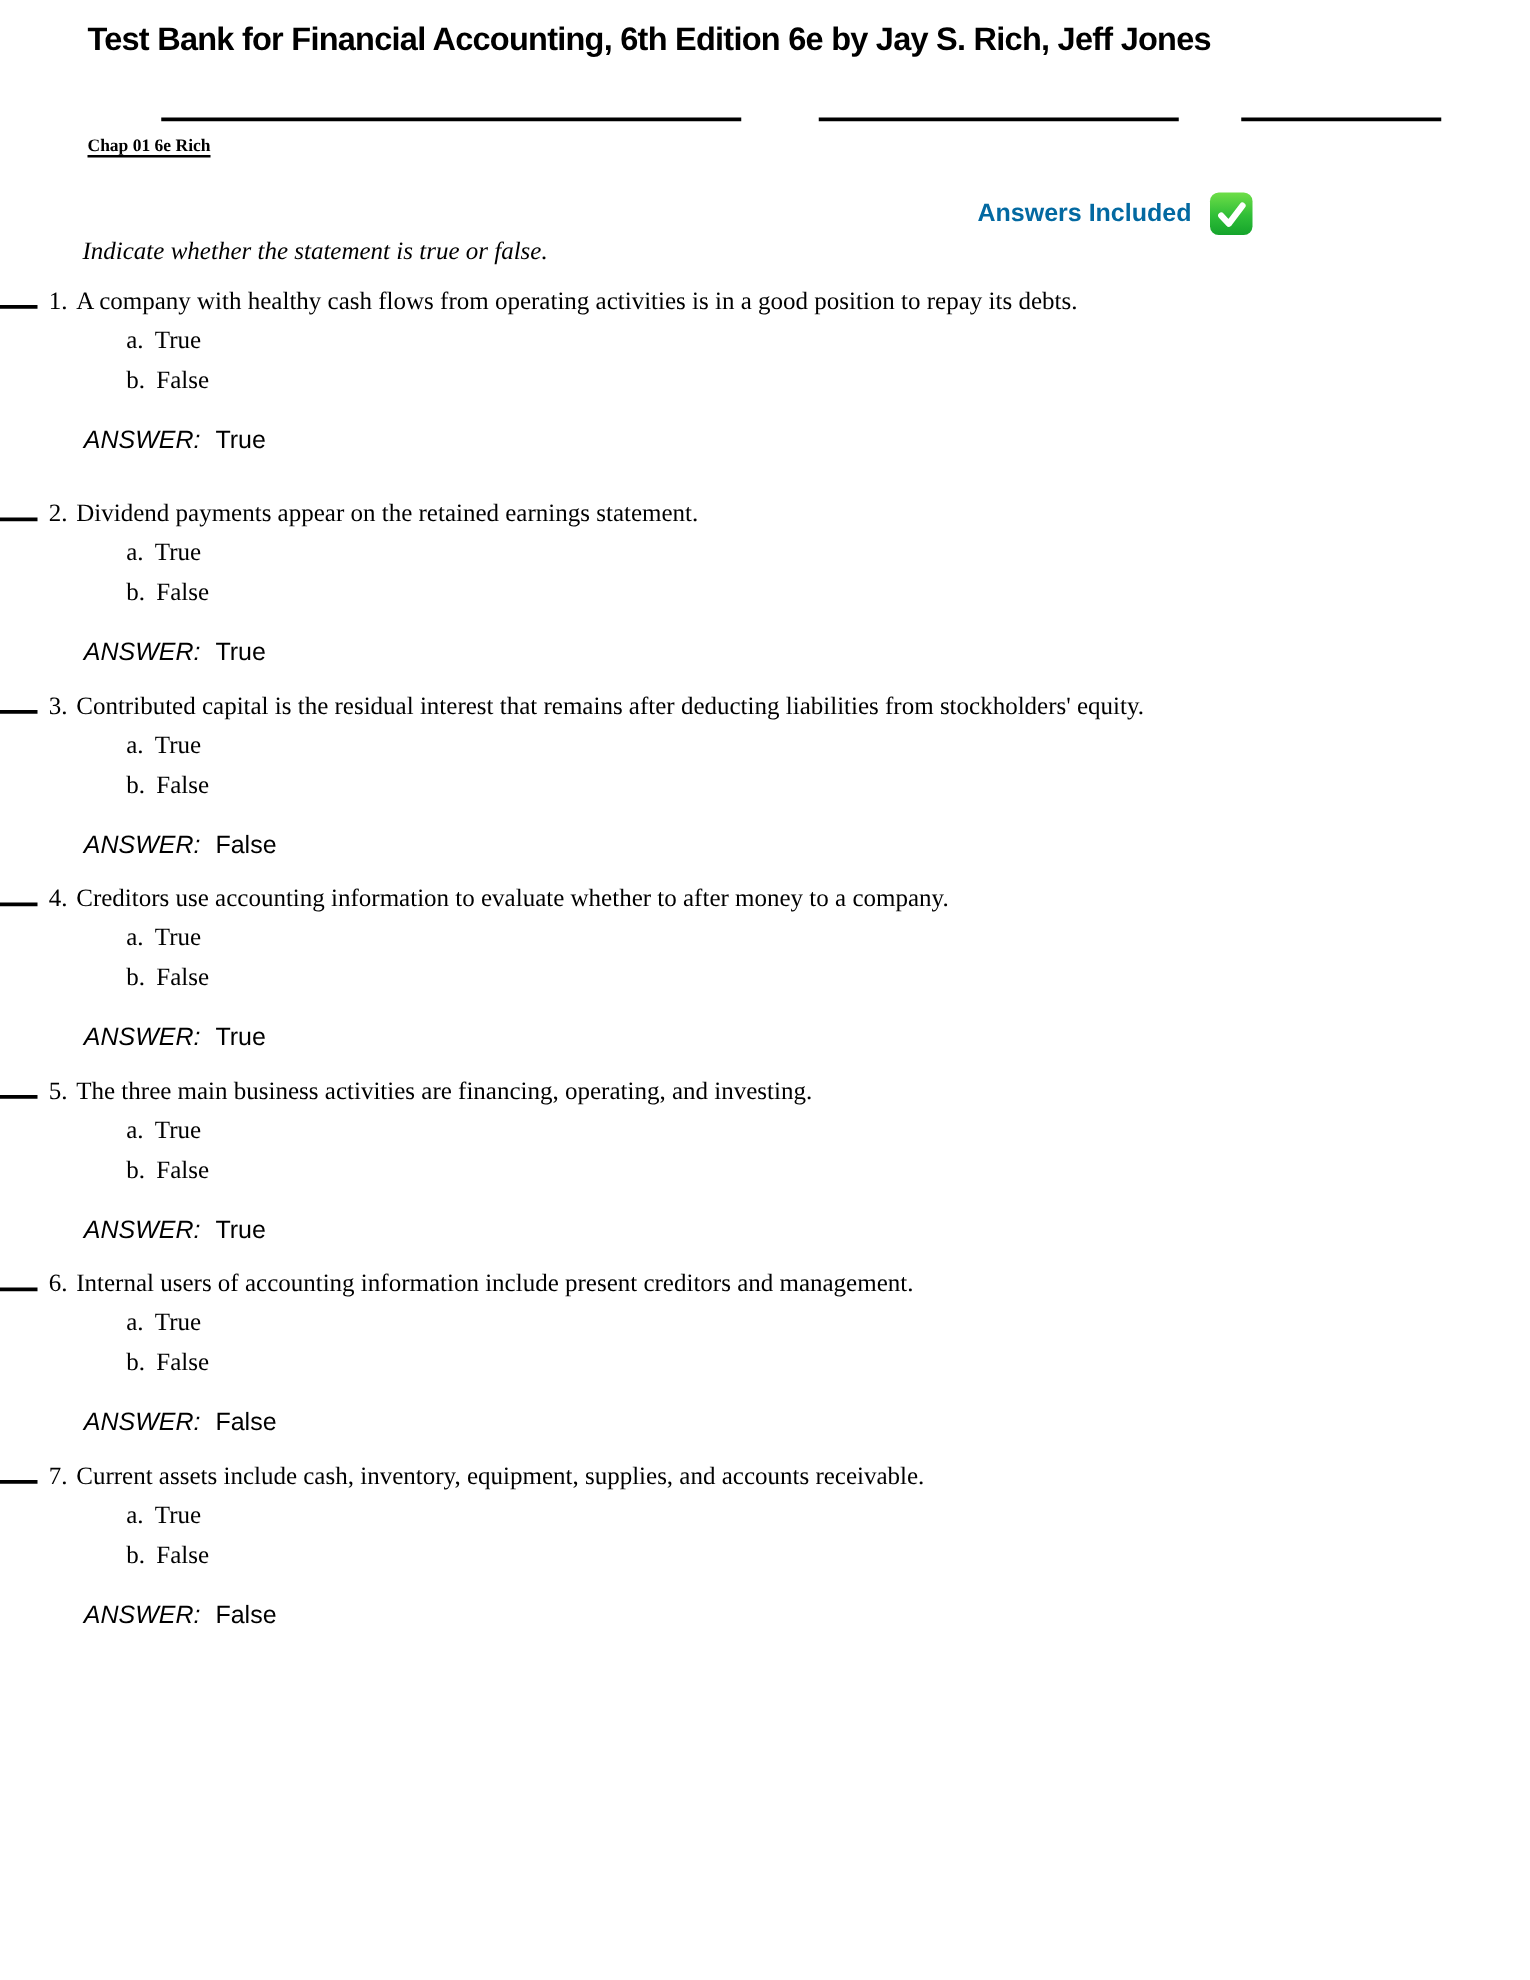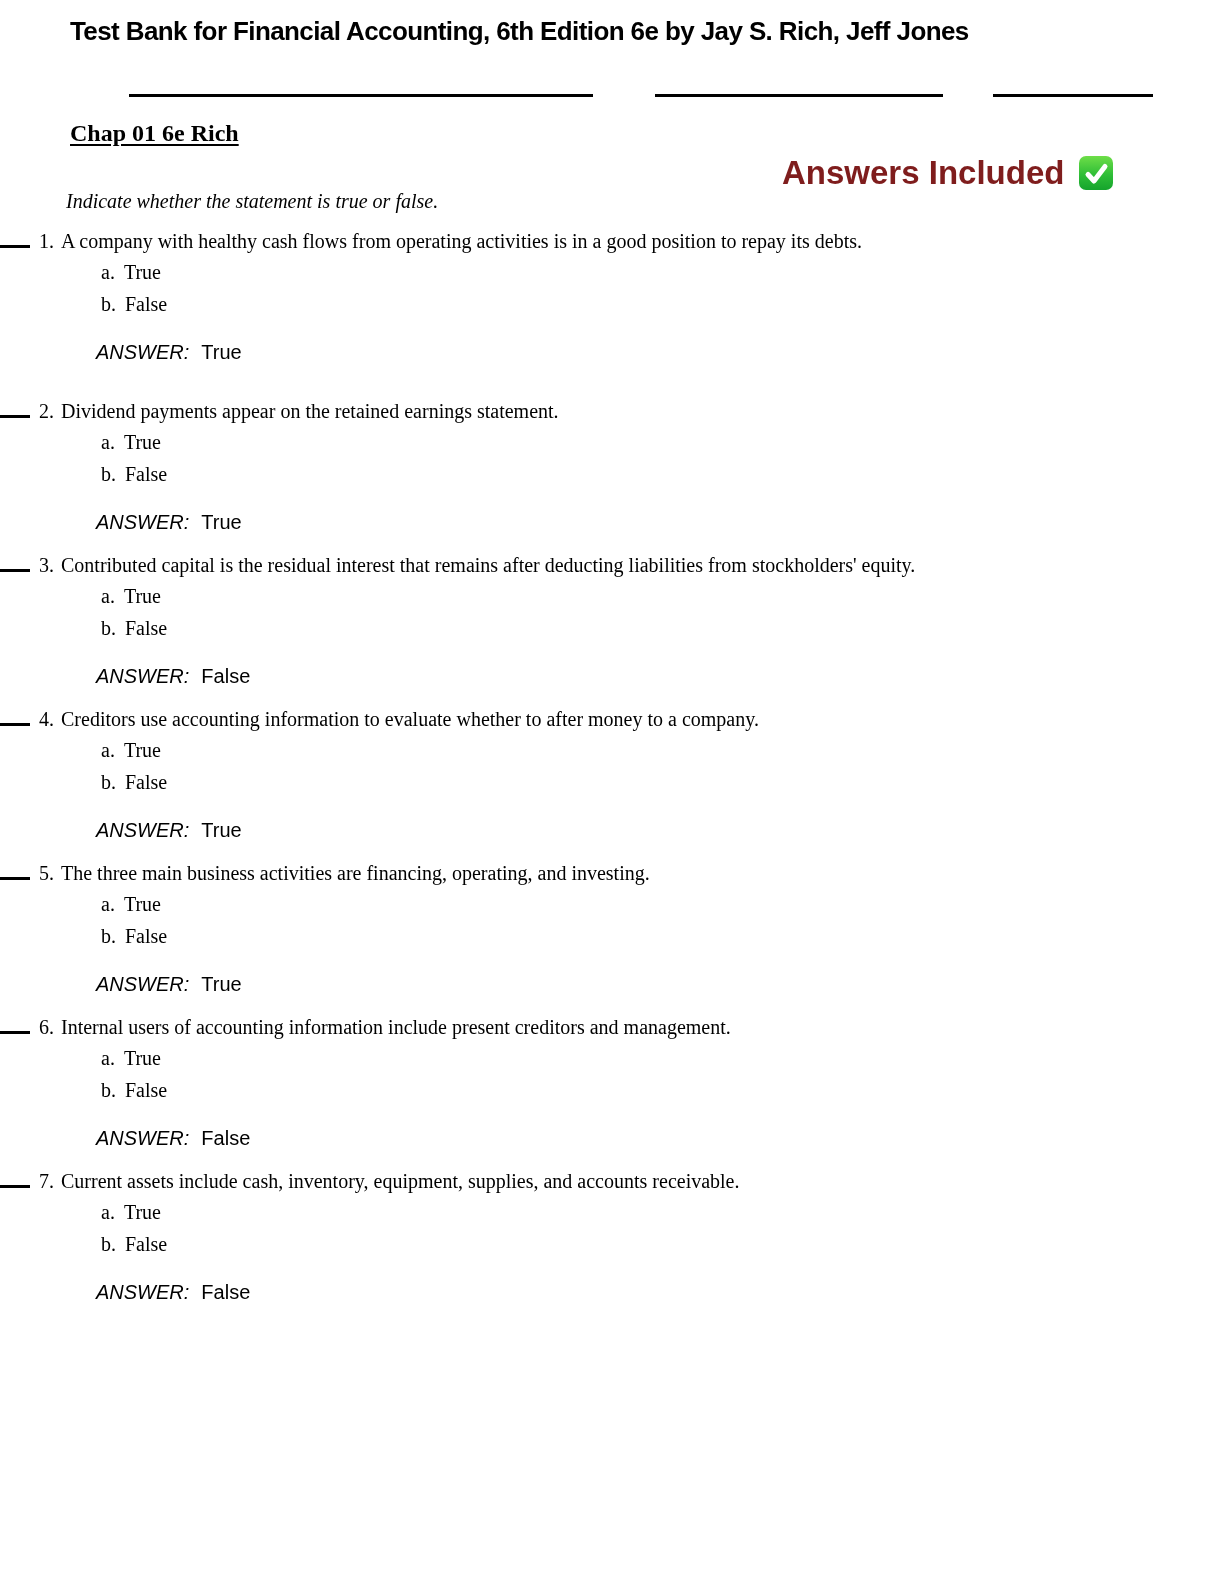--- a/index.html
+++ b/index.html
@@ -31,43 +31,43 @@
     height: 3px;
     background: #000000;
   }
   .rule-1 { left: 129px; width: 464px; }
   .rule-2 { left: 655px; width: 288px; }
   .rule-3 { left: 993px; width: 160px; }
 
   .chapter-heading {
     position: absolute;
     left: 70px;
-    top: 120px;
+    top: 110px;
     font-family: "Liberation Serif", serif;
     font-weight: bold;
-    font-size: 24px;
+    font-size: 14px;
     text-decoration: underline;
     text-decoration-thickness: 2px;
     text-underline-offset: 3px;
     white-space: nowrap;
   }
 
   .answers-banner {
     position: absolute;
     left: 782px;
     top: 154px;
     display: flex;
     align-items: center;
     gap: 15px;
   }
   .answers-banner-text {
     font-family: "Liberation Sans", sans-serif;
     font-weight: bold;
-    font-size: 33px;
-    color: #7f1d1d;
+    font-size: 20px;
+    color: #0369a1;
     white-space: nowrap;
   }
   .check-icon {
     width: 34px;
     height: 34px;
     border-radius: 7px;
     background: linear-gradient(180deg, #6ede48 0%, #2fbe37 55%, #15a42c 100%);
     display: flex;
     align-items: center;
     justify-content: center;
@@ -101,21 +101,21 @@
   .blank {
     display: inline-block;
     width: 30px;
     height: 3px;
     background: #000000;
     margin-right: 9px;
   }
   .q-num { margin-right: 7px; }
   .opt { padding-left: 101px; margin-bottom: 6px; }
   .opt-letter { margin-right: 9px; }
-  .answer-line { padding-left: 96px; margin-top: 22px; }
+  .answer-line { padding-left: 67px; margin-top: 22px; }
   .answer-label {
     font-family: "Liberation Sans", sans-serif;
     font-style: italic;
     font-size: 20px;
   }
   .answer-value {
     font-family: "Liberation Sans", sans-serif;
     font-size: 20px;
     margin-left: 12px;
   }

